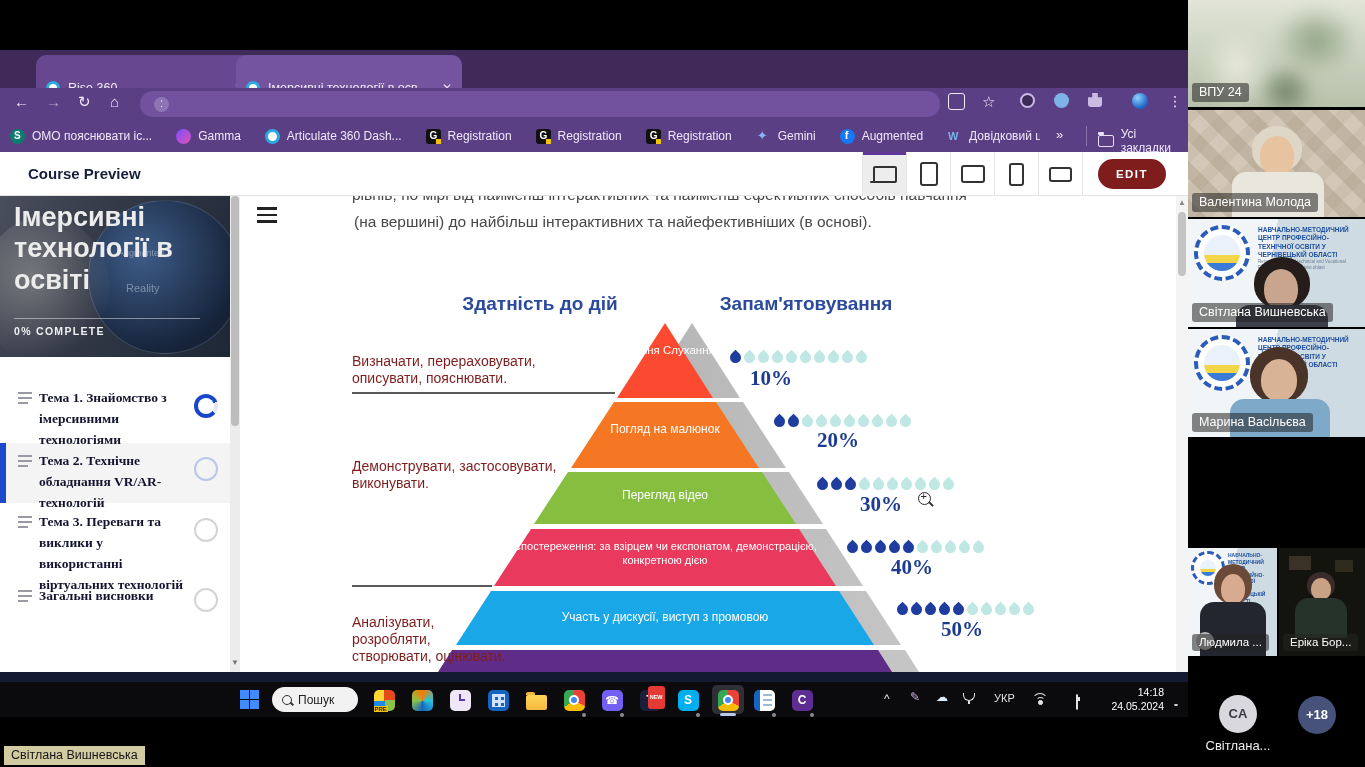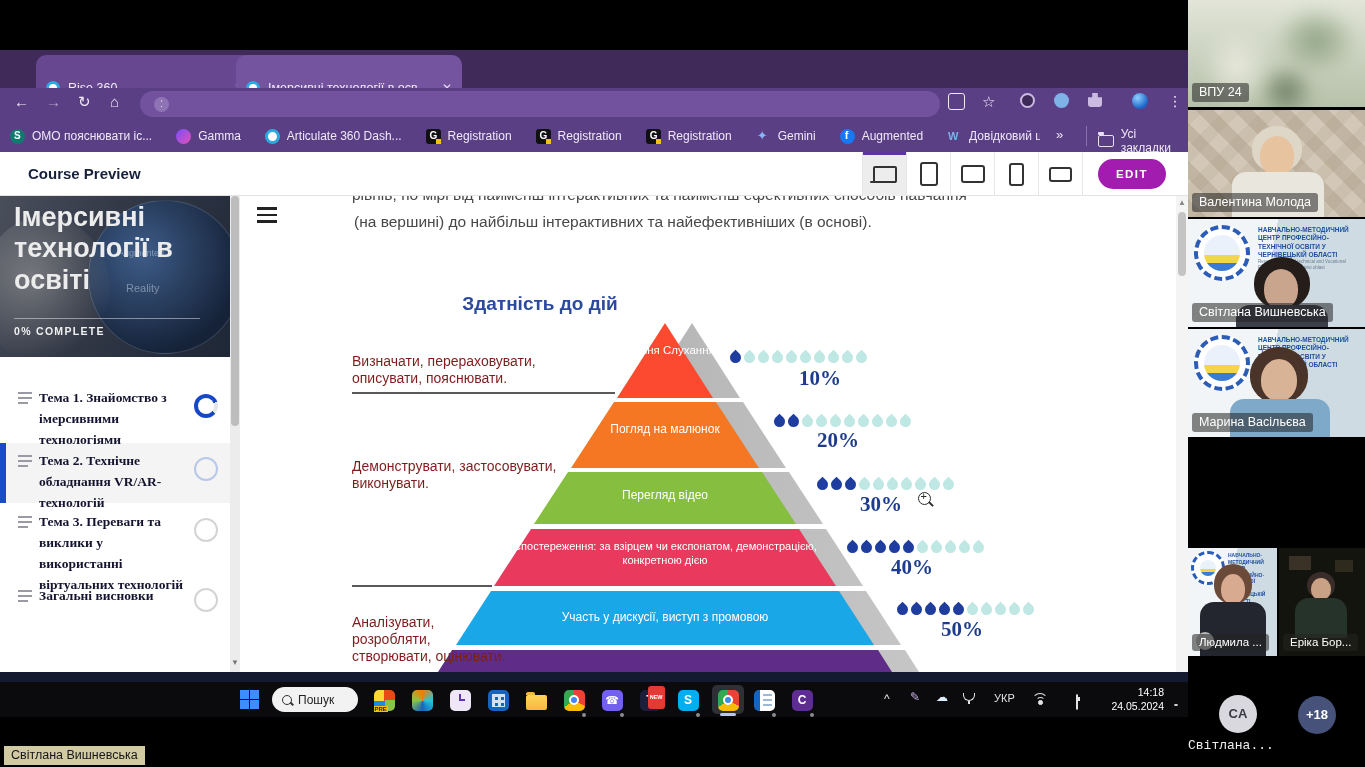--- a/index.html
+++ b/index.html
@@ -58,21 +58,21 @@
   #devicebar{position:absolute;left:862px;top:0;height:44px;display:flex;border-left:1px solid #e6e6e6;}
   .devcell{width:44px;height:44px;border-right:1px solid #e6e6e6;display:flex;align-items:center;justify-content:center;box-sizing:border-box;position:relative;}
   .devcell.sel{background:#ededed;}
   .devcell.sel::before{content:"";position:absolute;left:0;top:0;width:100%;height:3px;background:#5e3799;}
   .d-laptop{width:20px;height:13px;border:2px solid #333;border-radius:2px;position:relative;}
   .d-laptop::after{content:"";position:absolute;left:-5px;top:13px;width:26px;height:2.5px;background:#333;border-radius:1px;}
   .d-tabp{width:14px;height:20px;border:2px solid #333;border-radius:3px;}
   .d-tabl{width:20px;height:14px;border:2px solid #333;border-radius:3px;}
   .d-phonep{width:11px;height:19px;border:2px solid #333;border-radius:3px;}
   .d-phonel{width:19px;height:11px;border:2px solid #333;border-radius:3px;}
-  #edit-btn{position:absolute;left:1098px;top:7px;width:68px;height:30px;border-radius:16px;background:#a21caf;color:#fff;
+  #edit-btn{position:absolute;left:1098px;top:7px;width:68px;height:30px;border-radius:16px;background:#7f1d1d;color:#fff;
             font-size:11.5px;font-weight:bold;letter-spacing:1.5px;text-align:center;line-height:30px;}
 
   
   #sidebar{position:absolute;left:0;top:196px;width:230px;height:476px;background:#fff;overflow:hidden;}
   #cover{position:absolute;left:0;top:0;width:230px;height:161px;background:linear-gradient(115deg,#4a4f5c 0%,#333947 40%,#1e2736 100%);overflow:hidden;}
   #cover .vr-sphere{position:absolute;left:88px;top:4px;width:152px;height:152px;border-radius:50%;
         background:radial-gradient(circle at 35% 35%,#3e5c88,#152238 72%);border:1px solid rgba(255,255,255,.15);}
   #cover .hand{position:absolute;left:-20px;top:20px;width:130px;height:150px;border-radius:50%;
         background:radial-gradient(circle at 40% 40%,rgba(220,215,205,.35),rgba(120,120,120,0) 70%);}
   .cover-word{position:absolute;color:rgba(205,215,230,.5);}
@@ -128,21 +128,21 @@
   .action{position:absolute;color:#7f1d1d;font-size:14px;line-height:1.22;}
   #ac0{left:112px;top:157px;width:235px;}
   #ac1{left:112px;top:262px;width:245px;}
   #ac2{left:112px;top:418px;width:160px;}
   .rule{position:absolute;height:1.5px;background:#5a5a5a;}
   #rule0{left:112px;top:196px;width:263px;}
   #rule1{left:112px;top:389px;width:140px;}
   .drop-row{position:absolute;height:18px;display:flex;align-items:center;}
   .drop{width:11px;height:11px;border-radius:0 50% 50% 50%;transform:rotate(45deg);margin:0 1.5px;flex:none;}
   .pct{position:absolute;width:80px;text-align:center;font-family:"Liberation Serif",serif;font-weight:bold;font-size:21px;color:#1d3c8f;}
-  #dr0{left:488px;top:152px;} #pc0{left:540px;top:170px;}
+  #dr0{left:488px;top:152px;} #pc0{left:491px;top:170px;}
   #dr1{left:532px;top:216px;} #pc1{left:558px;top:232px;}
   #dr2{left:575px;top:279px;} #pc2{left:601px;top:296px;}
   #dr3{left:605px;top:342px;} #pc3{left:632px;top:359px;}
   #dr4{left:655px;top:404px;} #pc4{left:682px;top:421px;}
   #mag{position:absolute;left:678px;top:296px;width:11px;height:11px;border:1.8px solid #2b2b2b;border-radius:50%;}
   #mag::before{content:"+";position:absolute;left:1.4px;top:-3.4px;font-size:11px;color:#2b2b2b;}
   #mag::after{content:"";position:absolute;left:9px;top:10px;width:6px;height:1.8px;background:#2b2b2b;transform:rotate(45deg);}
   #content-scroll{position:absolute;left:1176px;top:196px;width:12px;height:476px;background:#f4f4f4;}
   #cs-up{position:absolute;left:2px;top:2px;font-size:8px;color:#888;}
   #cs-thumb{position:absolute;left:2px;top:16px;width:8px;height:64px;background:#c4c4c4;border-radius:4px;}
@@ -209,21 +209,21 @@
   .nmc-logo{position:absolute;border-radius:50%;background:#fff;border:4px dashed #2a5cb8;box-sizing:border-box;}
   .nmc-logo::after{content:"";position:absolute;inset:6px;border-radius:50%;background:linear-gradient(#eaf1fb 0 55%,#f3d54a 55% 78%,#3a7bd5 78%);}
   .nmc-txt{position:absolute;font-size:6.5px;font-weight:bold;color:#1d4f9e;line-height:1.3;}
   .nmc-sub{position:absolute;font-size:4.5px;color:#6b7f95;line-height:1.3;}
   .head{position:absolute;border-radius:50% 50% 46% 46%;}
   .bodyshape{position:absolute;border-radius:14px 14px 0 0;}
   #tile-bottom .avatar{position:absolute;left:31px;top:37px;width:38px;height:38px;border-radius:50%;background:#d8d8de;
         color:#3a3a45;font-size:13px;font-weight:bold;text-align:center;line-height:38px;}
   #tile-bottom .badge{position:absolute;left:110px;top:38px;width:38px;height:38px;border-radius:50%;background:#46527a;
         color:#fff;font-size:13px;font-weight:bold;text-align:center;line-height:38px;}
-  #tile-bottom .av-label{position:absolute;left:0;top:80px;width:100px;color:#eee;font-size:13px;font-family:Liberation Mono, monospace;}
+  #tile-bottom .av-label{position:absolute;left:0;top:80px;width:100px;text-align:center;color:#eee;font-size:13px;}
 </style>
 </head>
 <body>
 
 <div id="screen">
 
   <div id="share">
 
     <div id="tabstrip">
       <div id="tab-chev">⌄</div>
@@ -386,20 +386,21 @@
     <div id="content">
       <div id="hamburger">
           <i></i>
           <i></i>
           <i></i>
         </div>
       <div class="intro" id="intro-clip">рівнів, по мірі від найменш інтерактивних та найменш ефективних способів навчання</div>
       <div class="intro" id="intro-2">(на вершині) до найбільш інтерактивних та найефективніших (в основі).</div>
 
       <div class="pyr-title" style="left:180px;">Здатність до дій</div>
+      <div class="pyr-title" style="left:446px;">Запам'ятовування</div>
 
       <div class="sh" id="sh0"></div>
       <div class="sh" id="sh1"></div>
       <div class="sh" id="sh2"></div>
       <div class="sh" id="sh3"></div>
       <div class="sh" id="sh4"></div>
       <div class="sh" id="sh5"></div>
       <div class="lvl" id="lv0" style="background: rgb(251, 74, 47);"></div>
       <div class="lvl" id="lv1" style="background: rgb(245, 119, 35);"></div>
       <div class="lvl" id="lv2" style="background: rgb(134, 191, 64);"></div>

